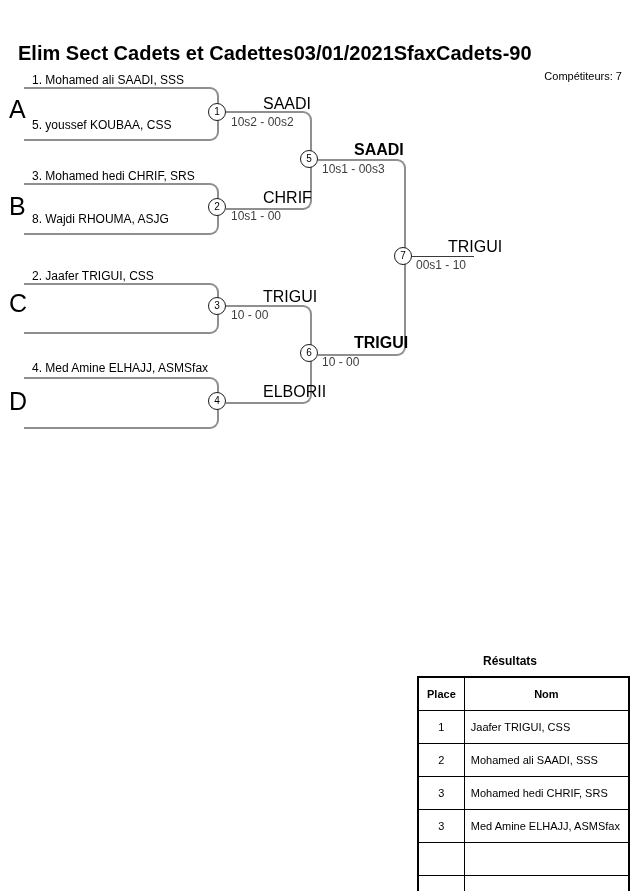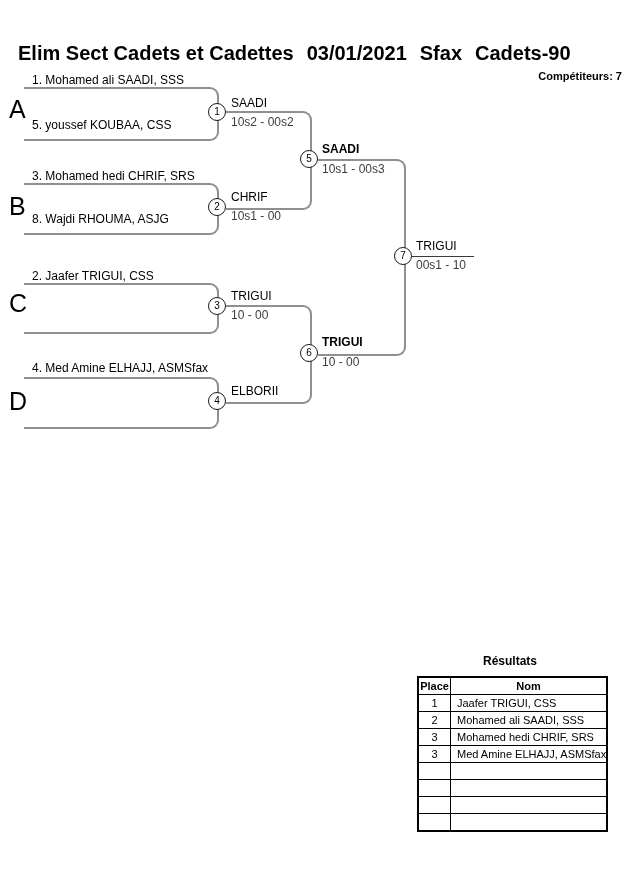--- a/index.html
+++ b/index.html
@@ -1,49 +1,49 @@
 <!DOCTYPE html>
 <html style="--line: #8f8f8f;"><head>
 <meta charset="utf-8">
 <style>
   html,body{margin:0;padding:0;background:#fff;}
   .page{position:relative;width:630px;height:891px;background:#ffffff;overflow:hidden;
         font-family:"Liberation Sans", sans-serif;color:#000;}
 
   
-  .title{position:absolute;left:18px;top:42px;display:flex;gap:13px;
+  .title{position:absolute;left:18px;top:42px;display:flex;
          font-size:20px;font-weight:bold;white-space:nowrap;}
-  .competitors{position:absolute;right:8px;top:70px;font-size:11px;font-weight:bold;}
+  .competitors{position:absolute;right:8px;top:70px;font-size:11px;}
 
   
   .pool-letter{position:absolute;left:9px;font-size:25px;line-height:26px;}
   .player{position:absolute;left:32px;font-size:12px;line-height:13px;white-space:nowrap;}
   .pool-shape{position:absolute;left:24px;width:193px;
       border-top:2px solid var(--line);border-right:2px solid var(--line);
       border-bottom:2px solid var(--line);border-radius:0 9px 9px 0;}
   .conn{position:absolute;}
   .conn.top{border-top:2px solid var(--line);border-right:2px solid var(--line);
       border-radius:0 9px 0 0;}
   .conn.bottom{border-bottom:2px solid var(--line);border-right:2px solid var(--line);
       border-radius:0 0 9px 0;}
   .final-line{position:absolute;border-top:1.5px solid #3a3a3a;}
   .circle{position:absolute;width:16px;height:16px;border:1.5px solid #1c1c1c;border-radius:50%;
       background:#fff;z-index:5;text-align:center;}
   .circle span{font-size:10px;line-height:16px;display:block;}
-  .winner{position:absolute;font-size:12px;line-height:13px;white-space:nowrap;}
+  .winner{position:absolute;font-size:16px;line-height:13px;white-space:nowrap;margin-left:32px;}
   .winner.bold{font-weight:bold;}
   .score{position:absolute;font-size:12px;line-height:10px;color:#3d3d3d;white-space:nowrap;}
 
   
   .res-title{position:absolute;left:417px;top:654px;width:186px;text-align:center;
       font-size:12px;font-weight:bold;}
   .res-table{position:absolute;left:417px;top:676px;border-collapse:collapse;
       border:2px solid #000;table-layout:fixed;}
   .res-table th,.res-table td{border:1px solid #000;font-size:11px;height:16px;
-      padding:0;overflow:hidden;white-space:nowrap;}
+      padding:8px;overflow:hidden;white-space:nowrap;}
   .res-table th{font-weight:bold;text-align:center;}
   .col-place{width:31px;}
   .col-name{width:150px;}
   .res-table td.place{text-align:center;}
   .res-table td.name{text-align:left;padding-left:6px;}
 </style>
 </head>
 <body>
 
 <div class="page">

